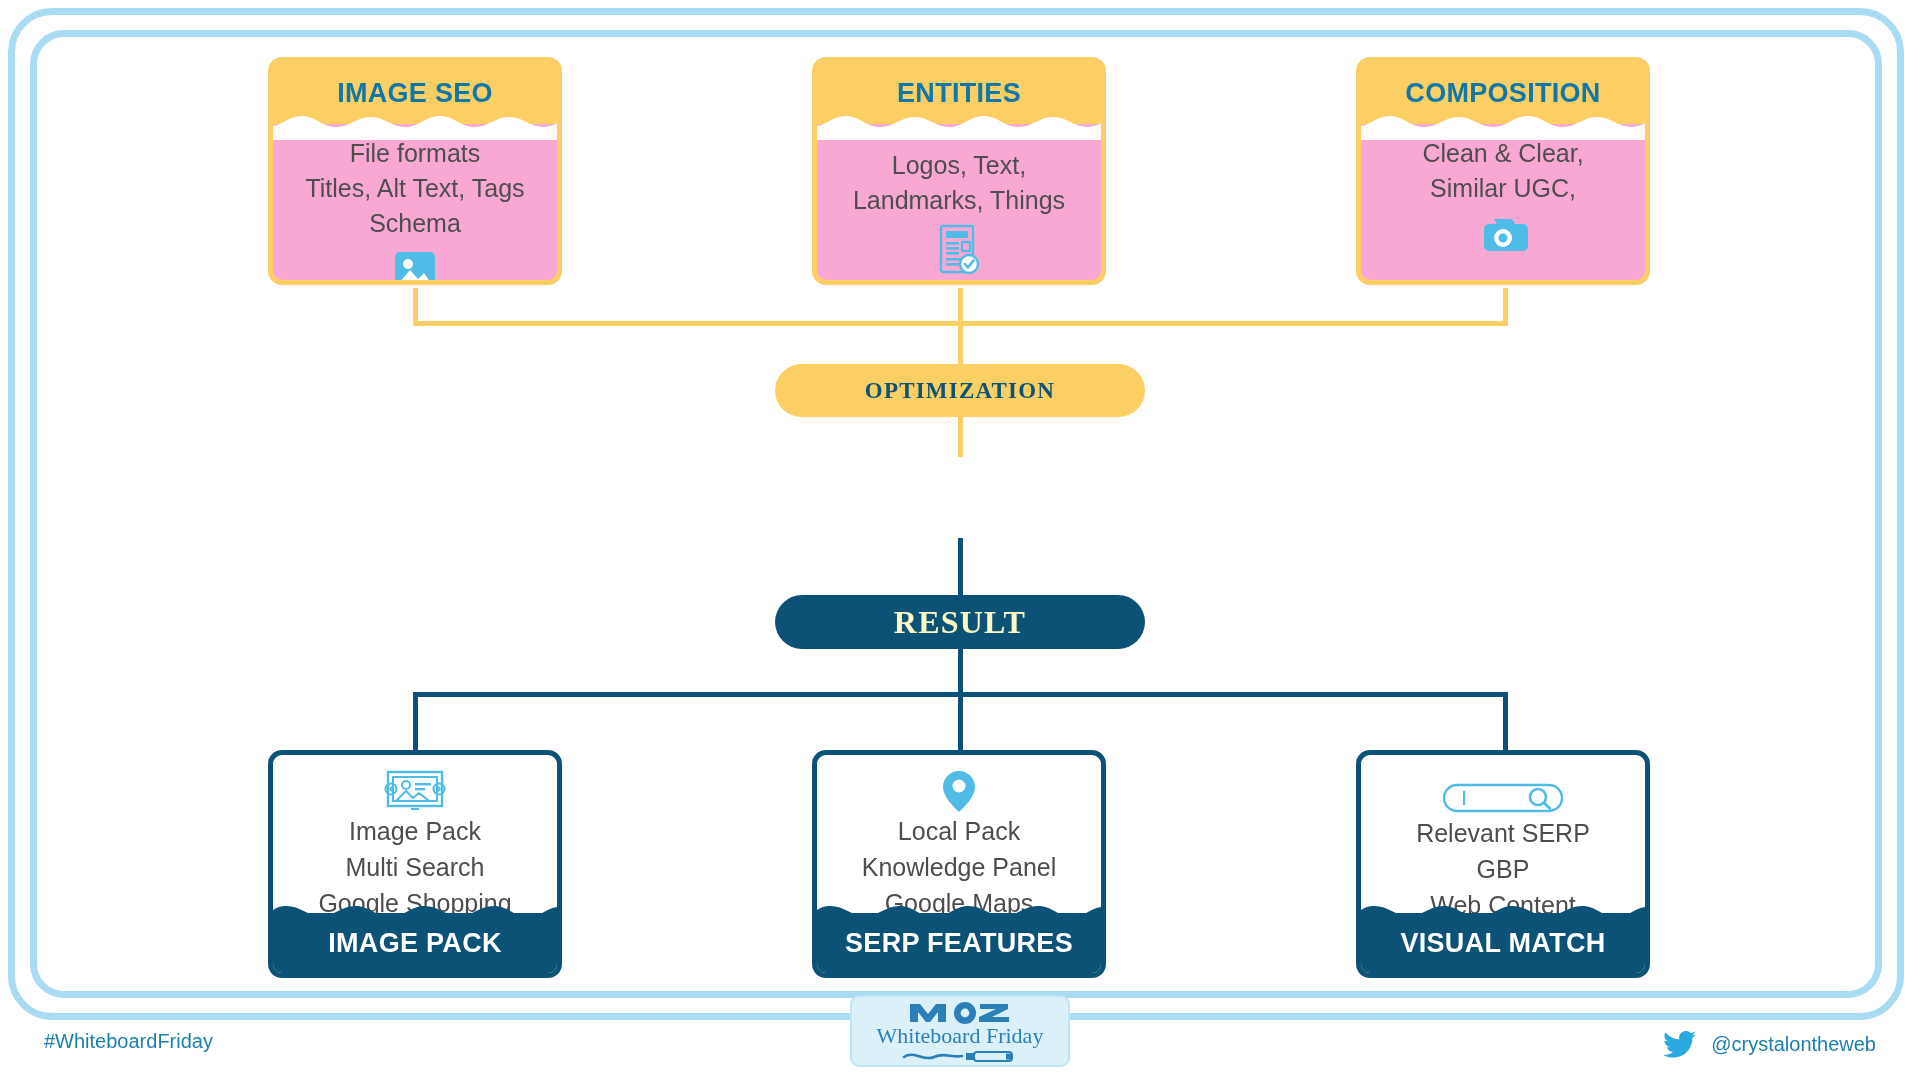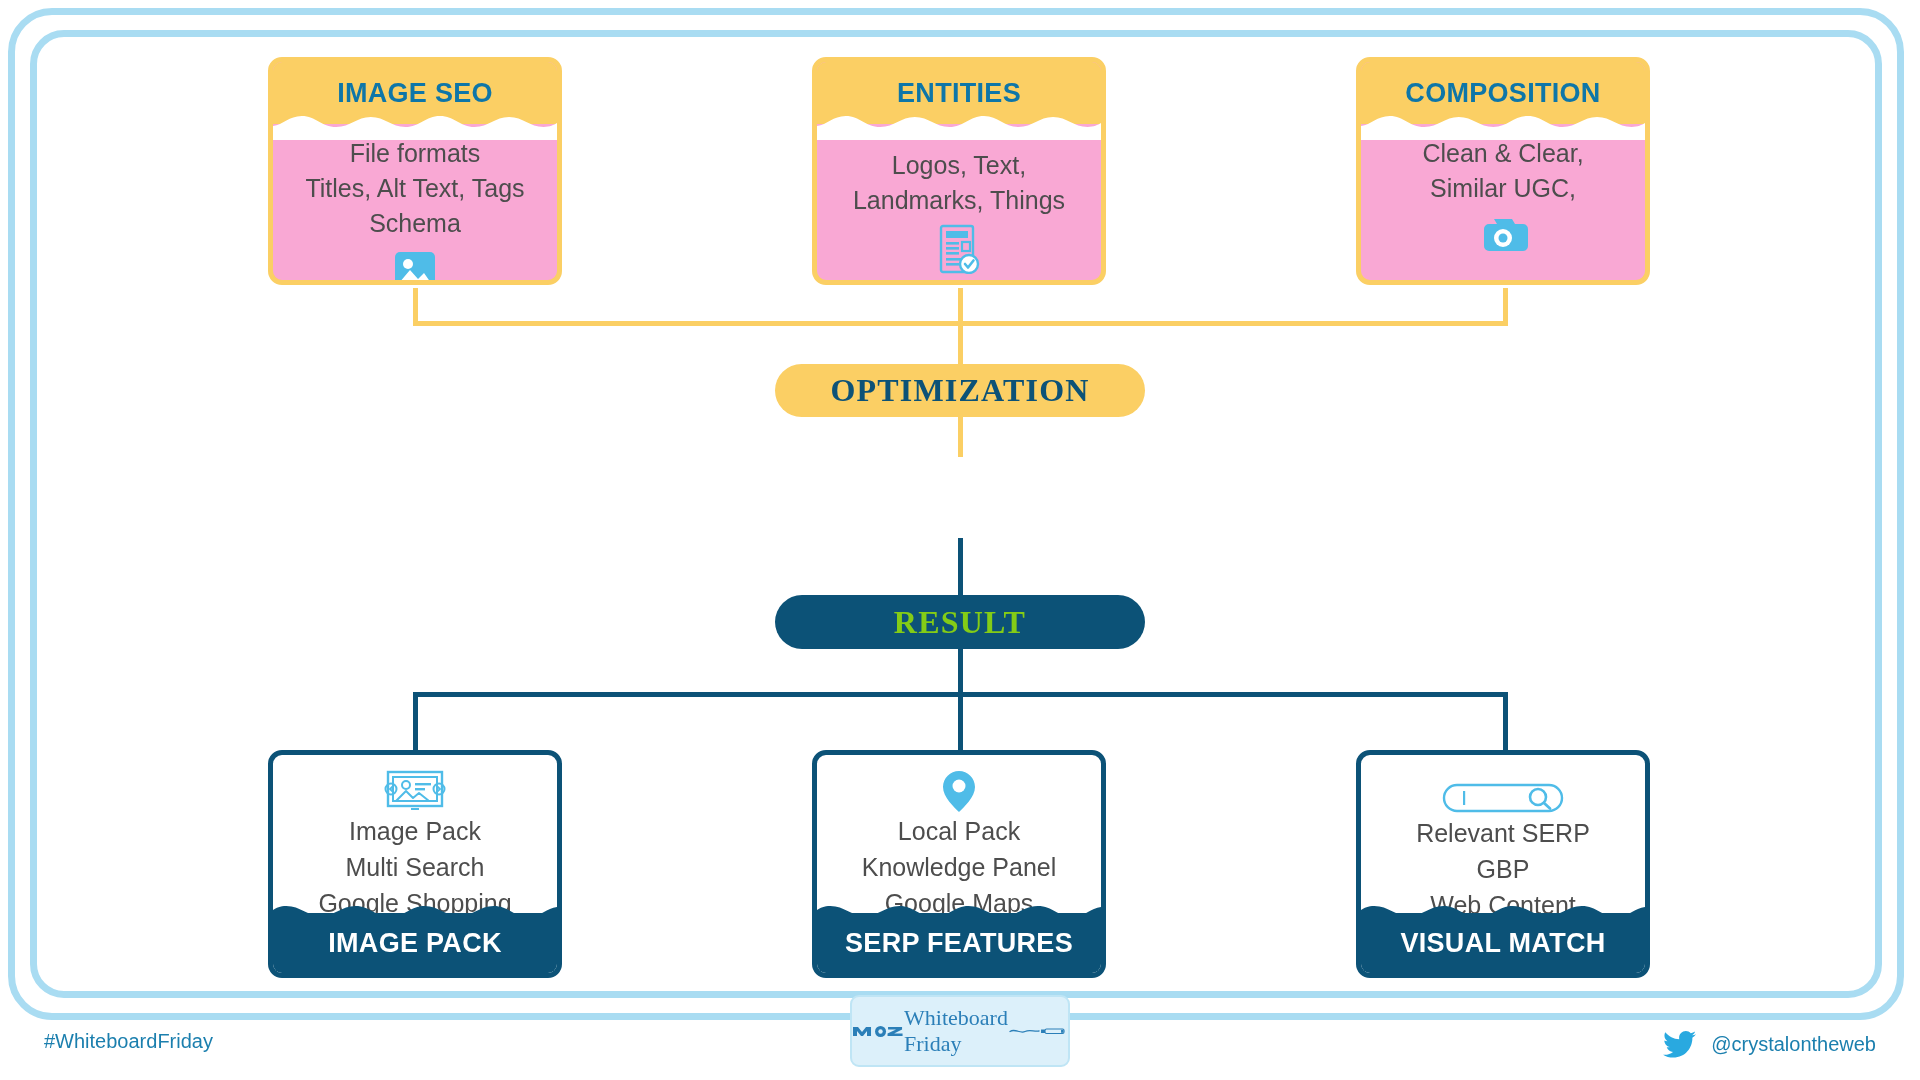--- a/index.html
+++ b/index.html
@@ -52,30 +52,30 @@
   }
   .card-top .ico{margin-top:6px;height:46px;display:flex;align-items:center;justify-content:center;}
 
   
   .pill{
     position:absolute;display:flex;align-items:center;justify-content:center;
     font-family:"Liberation Serif",serif;font-weight:bold;
   }
   .pill-opt{
     left:775px;top:364px;width:370px;height:53px;background:#fbcf64;border-radius:27px;
-    color:#0c5277;font-size:32px;letter-spacing:1.2px;text-align:right;
+    color:#0c5277;font-size:23px;letter-spacing:1.2px;text-align:right;
   }
   .pill-vs{
     left:735px;top:453px;width:450px;height:88px;background:#dcf0fa;
     border:9px solid #4fbce8;border-radius:46px;box-sizing:border-box;
     color:#0c5277;font-size:40px;letter-spacing:1.4px;
   }
   .pill-res{
     left:775px;top:595px;width:370px;height:54px;background:#0c5277;border-radius:28px;
-    color:#84cc16;font-size:32px;letter-spacing:1.2px;
+    color:#fef9c3;font-size:32px;letter-spacing:1.2px;
   }
 
   
   .card-bot{
     position:absolute;width:294px;height:228px;
     background:#fff;border:5px solid #0c5277;border-radius:14px;
     box-sizing:border-box;overflow:hidden;
   }
   .card-bot .ftr{
     position:absolute;left:0;bottom:0;width:100%;height:60px;background:#0c5277;
@@ -98,21 +98,21 @@
   .foot-txt{
     position:absolute;color:#1b7fae;font-size:20px;white-space:nowrap;
   }
   .foot-left{left:44px;top:1030px;}
   .foot-right{right:44px;top:1030px;display:flex;align-items:center;gap:14px;}
   .tw-icon{display:inline-flex;}
 
   .moz-badge{
     position:absolute;left:850px;top:995px;width:220px;height:72px;
     background:#dcf0fa;border:2px solid #bfe5f5;border-radius:9px;
-    display:flex;flex-direction:row;align-items:center;justify-content:center;
+    display:flex;flex-direction:column;align-items:center;justify-content:center;
     box-sizing:border-box;
   }
   .moz-wm{font-family:"Liberation Serif",serif;color:#2b7fb8;font-size:22px;margin-top:-1px;}
 </style>
 </head>
 <body>
 
 <div id="stage">
 
   <div class="frame-outer"></div>

